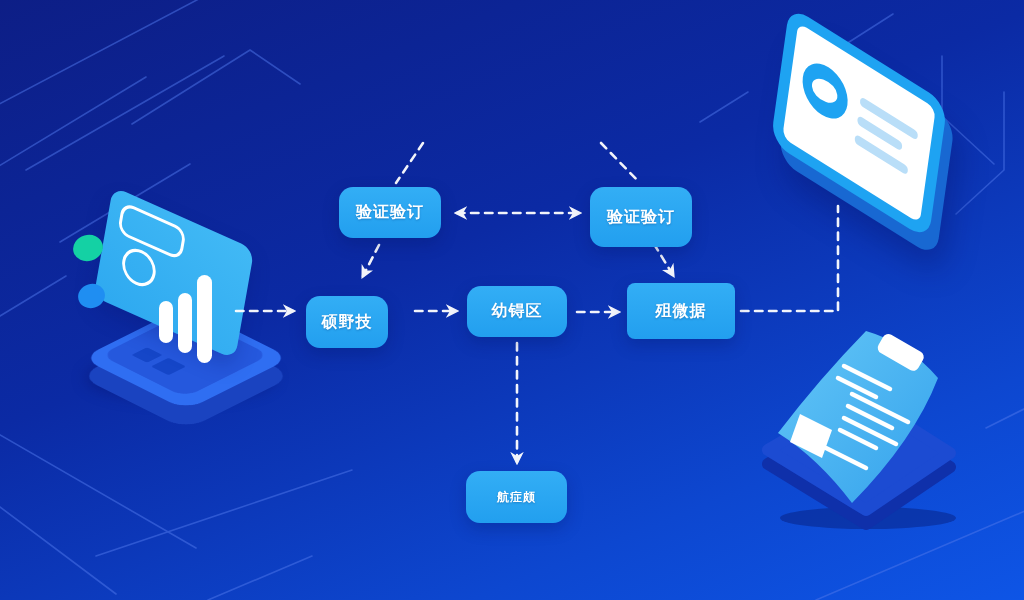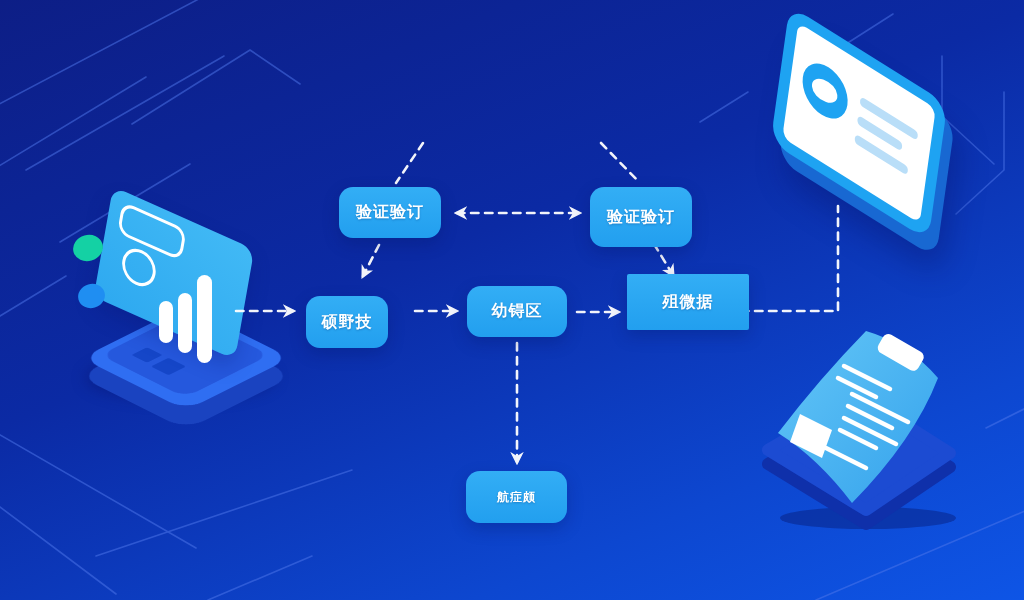--- a/index.html
+++ b/index.html
@@ -17,21 +17,21 @@
     background:linear-gradient(180deg,#33aef5,#229fef);
     border-radius:14px;color:#fff;font-weight:700;z-index:6;
     text-shadow:0 1px 2px rgba(10,60,130,.35);
     box-shadow:0 6px 16px rgba(4,20,90,.25);
   }
   .node-title{left:429px;top:86px;width:176px;height:51px;font-size:27px;letter-spacing:3px;border-radius:15px;}
   .node-tech{left:339px;top:187px;width:102px;height:51px;font-size:16px;letter-spacing:1px;}
   .node-verify{left:590px;top:187px;width:102px;height:60px;font-size:16px;letter-spacing:1px;}
   .node-flow1{left:306px;top:285px;width:82px;height:52px;font-size:16px;letter-spacing:1px;margin-top:11px;}
   .node-flow2{left:467px;top:286px;width:100px;height:51px;font-size:16px;letter-spacing:1px;}
-  .node-flow3{left:627px;top:274px;width:122px;height:56px;font-size:16px;letter-spacing:1px;border-radius:2px;}
+  .node-flow3{left:627px;top:283px;width:108px;height:56px;font-size:16px;letter-spacing:1px;border-radius:8px;}
   .node-result{left:466px;top:471px;width:101px;height:52px;font-size:12px;letter-spacing:1px;}
 
   
   #decor-lines{position:absolute;left:0;top:0;z-index:1;}
   #connectors{position:absolute;left:0;top:0;z-index:4;}
 
   
   #tablet{left:55px;top:205px;width:235px;height:235px;z-index:3;}
   .iso{transform:rotateX(60deg) rotateZ(45deg);}
   .tb-shadow{left:30px;top:150px;width:190px;height:46px;border-radius:50%;

